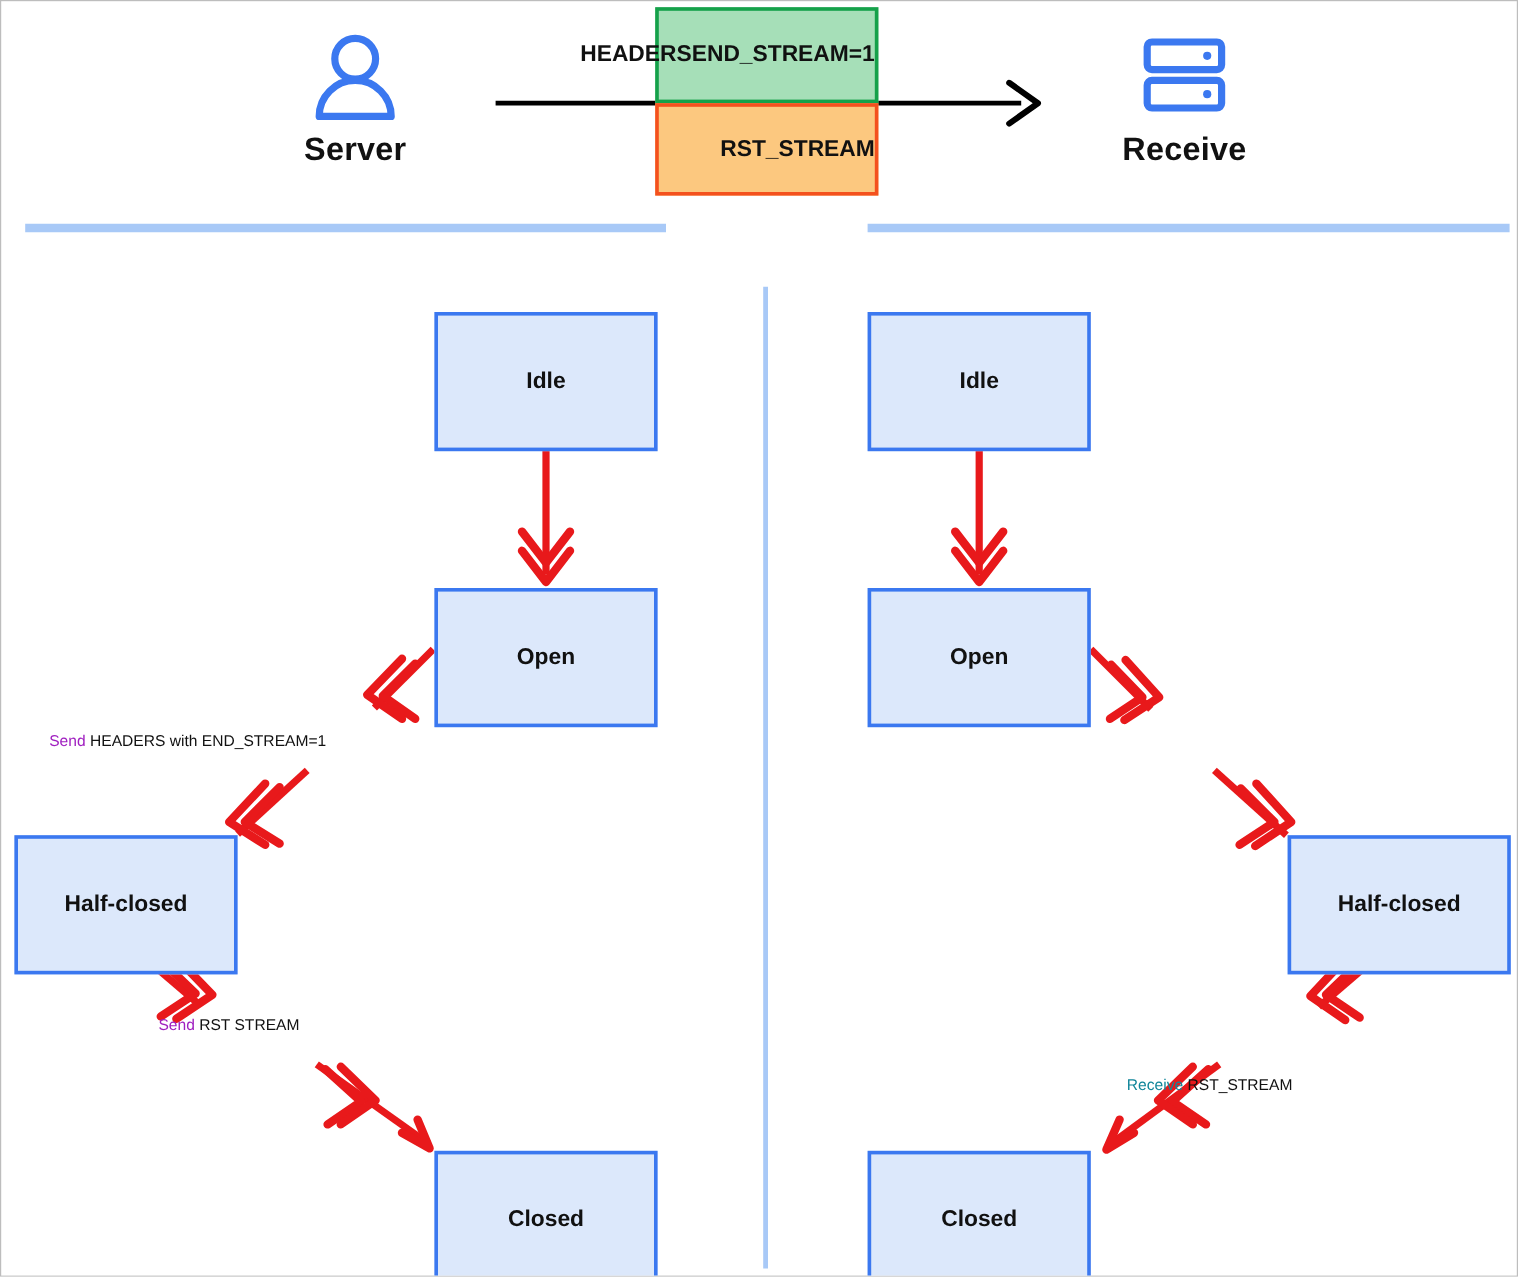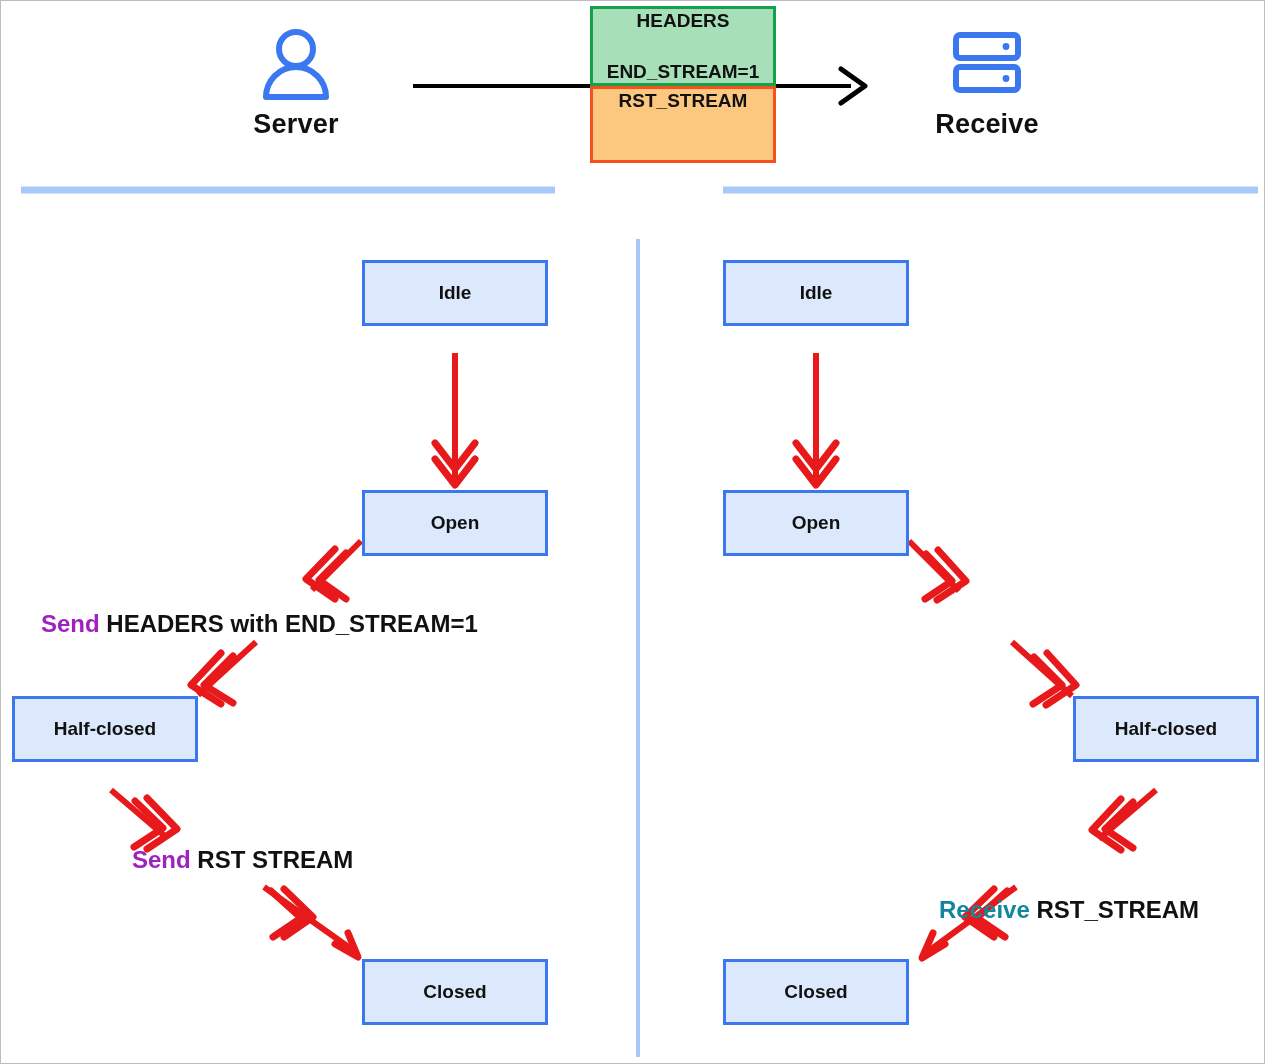--- a/index.html
+++ b/index.html
@@ -45,49 +45,48 @@
     margin-top: 6px;
   }
   #client-endpoint { left: 195px; top: 22px; }
   #server-endpoint { left: 886px; top: 22px; }
 
   
   .frame-box {
     position: absolute;
     box-sizing: border-box;
     display: flex;
-    flex-direction: column;
+    flex-direction: row;
     align-items: center;
-    justify-content: space-between;
+    justify-content: flex-end;
     text-align: center;
     font-size: 19px;
     font-weight: bold;
     color: #111111;
     line-height: 1.22;
-    margin-left: 44px;
   }
   #frame-headers {
     left: 545px; top: 5px;
     width: 186px; height: 80px;
     background: #a6dfb8;
     border: 3px solid #15a14a;
   }
   #frame-rst {
     left: 545px; top: 85px;
     width: 186px; height: 77px;
     background: #fcc87f;
     border: 3px solid #f4511e;
   }
 
   
   .state-box {
     position: absolute;
     box-sizing: border-box;
     width: 186px;
-    height: 66px;
+    height: 116px;
     background: #dce8fb;
     border: 3px solid #3b78f0;
     display: flex;
     align-items: center;
     justify-content: center;
     font-size: 19px;
     font-weight: bold;
     color: #111111;
   }
 
@@ -98,22 +97,22 @@
   #state-client-closed      { left: 361px; top: 958px; }
   
   #state-server-idle        { left: 722px; top: 259px; }
   #state-server-open        { left: 722px; top: 489px; }
   #state-server-halfclosed  { left: 1072px; top: 695px; }
   #state-server-closed      { left: 722px; top: 958px; }
 
   
   .transition-label {
     position: absolute;
-    font-size: 24px;
-    font-weight: bold;
+    font-size: 13px;
+    font-weight: normal;
     color: #111111;
     white-space: nowrap;
     text-align: right;
   }
   .verb-send    { color: #a020c0; }
   .verb-receive { color: #12869a; }
 
   #label-client-headers { left: 40px;  top: 609px; }
   #label-client-rst     { left: 131px; top: 845px; }
   #label-server-headers { left: 836px; top: 609px; }

